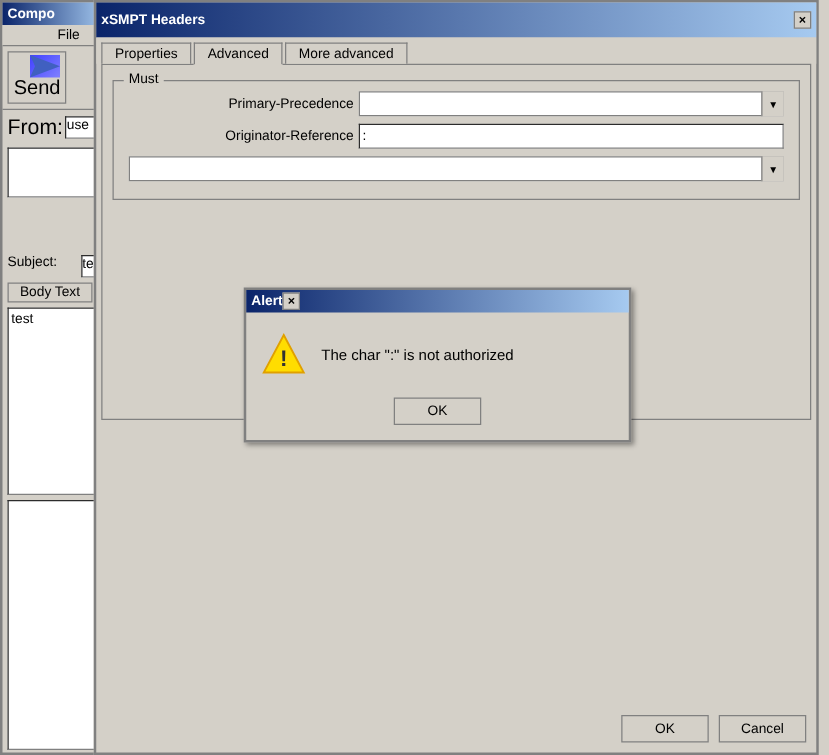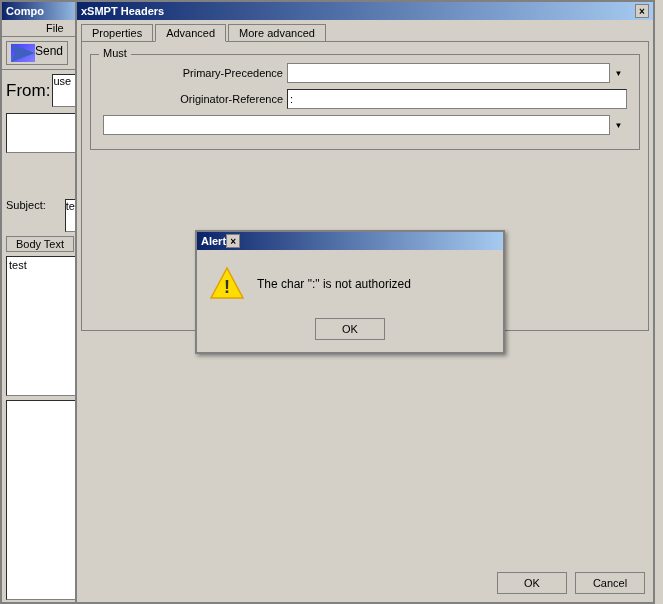--- a/index.html
+++ b/index.html
@@ -54,23 +54,23 @@
     .compose-toolbar {
       display: flex;
       align-items: center;
       padding: 4px;
       gap: 4px;
       border-bottom: 1px solid #808080;
     }
 
     .send-btn {
       display: flex;
-      flex-direction: row;
-      align-items: flex-start;
-      font-size: 12px;
+      flex-direction: column;
+      align-items: flex-end;
+      font-size: 16px;
       cursor: pointer;
       border: 1px solid #808080;
       background: #d4d0c8;
       padding: 2px 4px;
     }
 
     .send-icon {
       width: 24px;
       height: 18px;
       background: linear-gradient(135deg, #4040ff, #8080ff);
@@ -93,21 +93,21 @@
 
     .field-label {
       font-size: 17px;
       white-space: nowrap;
     }
 
     .field-input {
       flex: 1;
       border: 1px inset #808080;
       background: white;
-      height: 33px;
+      height: 18px;
       font-size: 11px;
       overflow: hidden;
       text-overflow: ellipsis;
     }
 
     .subject-row {
       display: flex;
       align-items: flex-start;
       gap: 19px;
       padding: 2px 4px;
@@ -150,21 +150,21 @@
 
     .xsmpt-titlebar {
       background: linear-gradient(to right, #0a246a, #a6caf0);
       color: white;
       font-size: 11px;
       font-weight: bold;
       padding: 2px 4px;
       display: flex;
       align-items: center;
       justify-content: space-between;
-      height: 18px;
+      height: 28px;
       flex-shrink: 0;
     }
 
     .title-close-btn {
       width: 14px;
       height: 14px;
       background: #d4d0c8;
       border: 1px solid #808080;
       font-size: 10px;
       display: flex;

